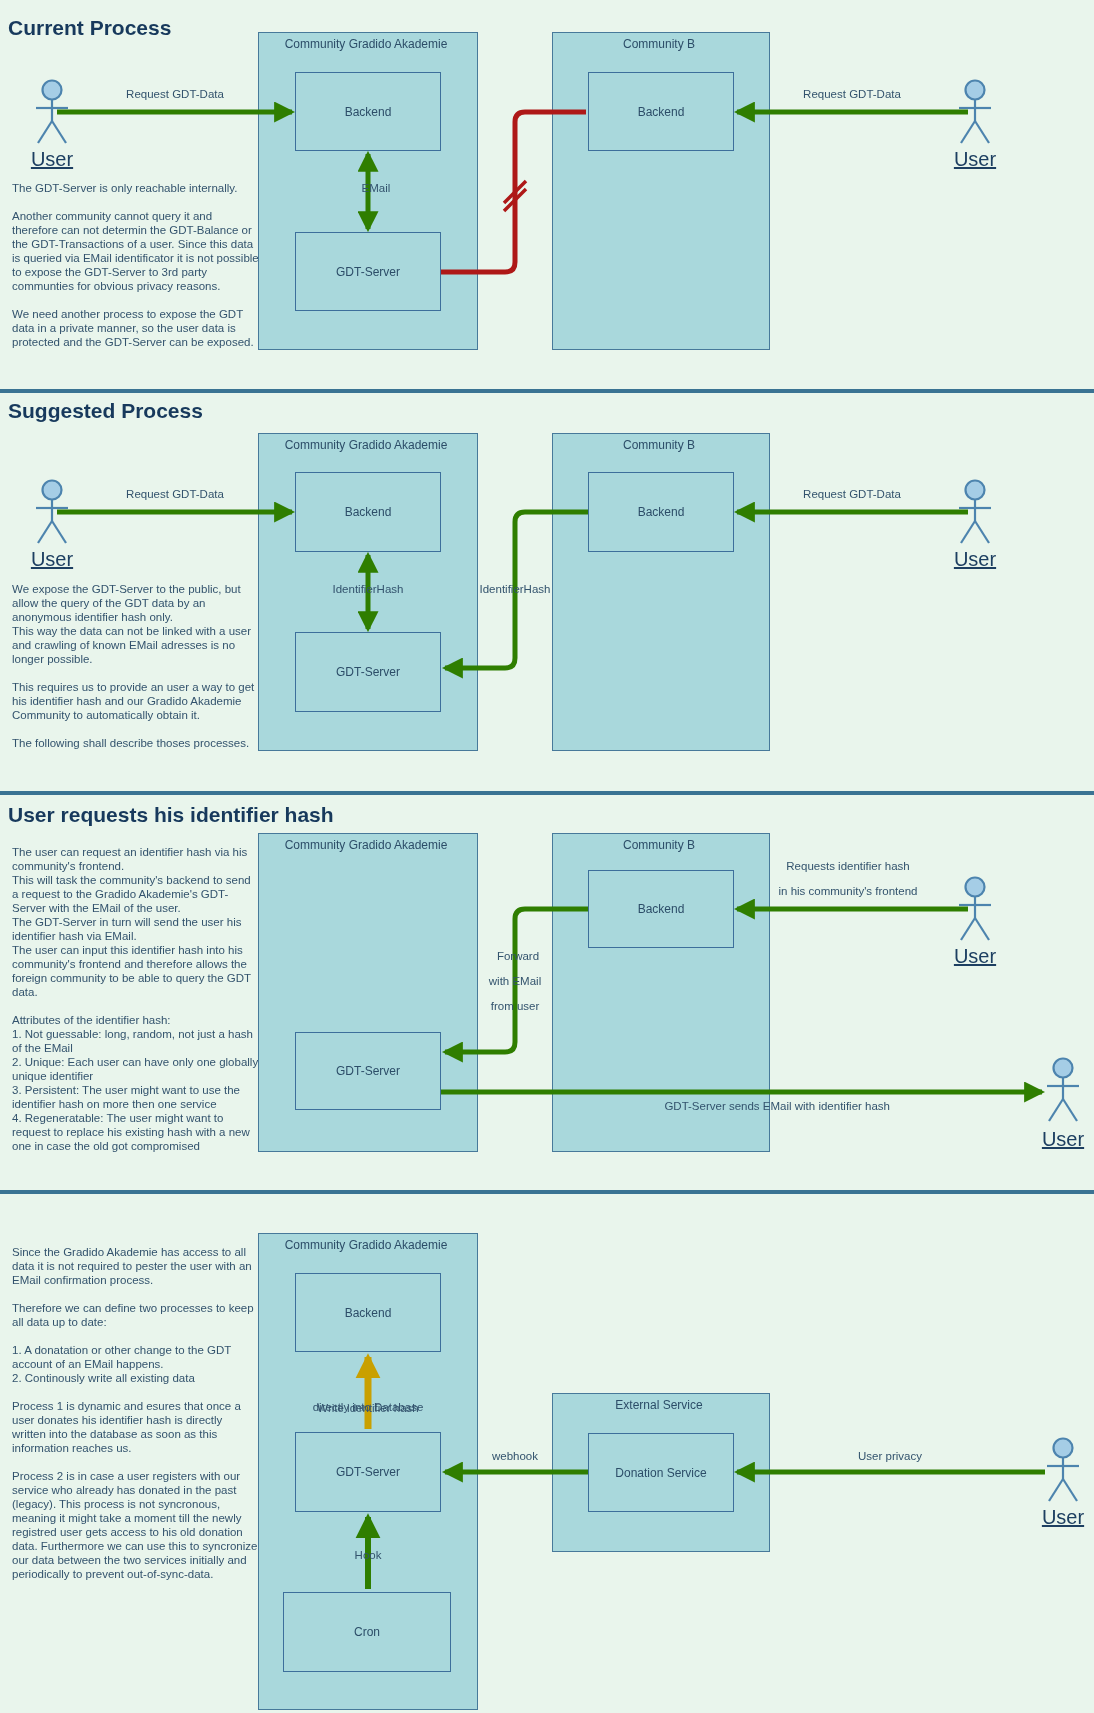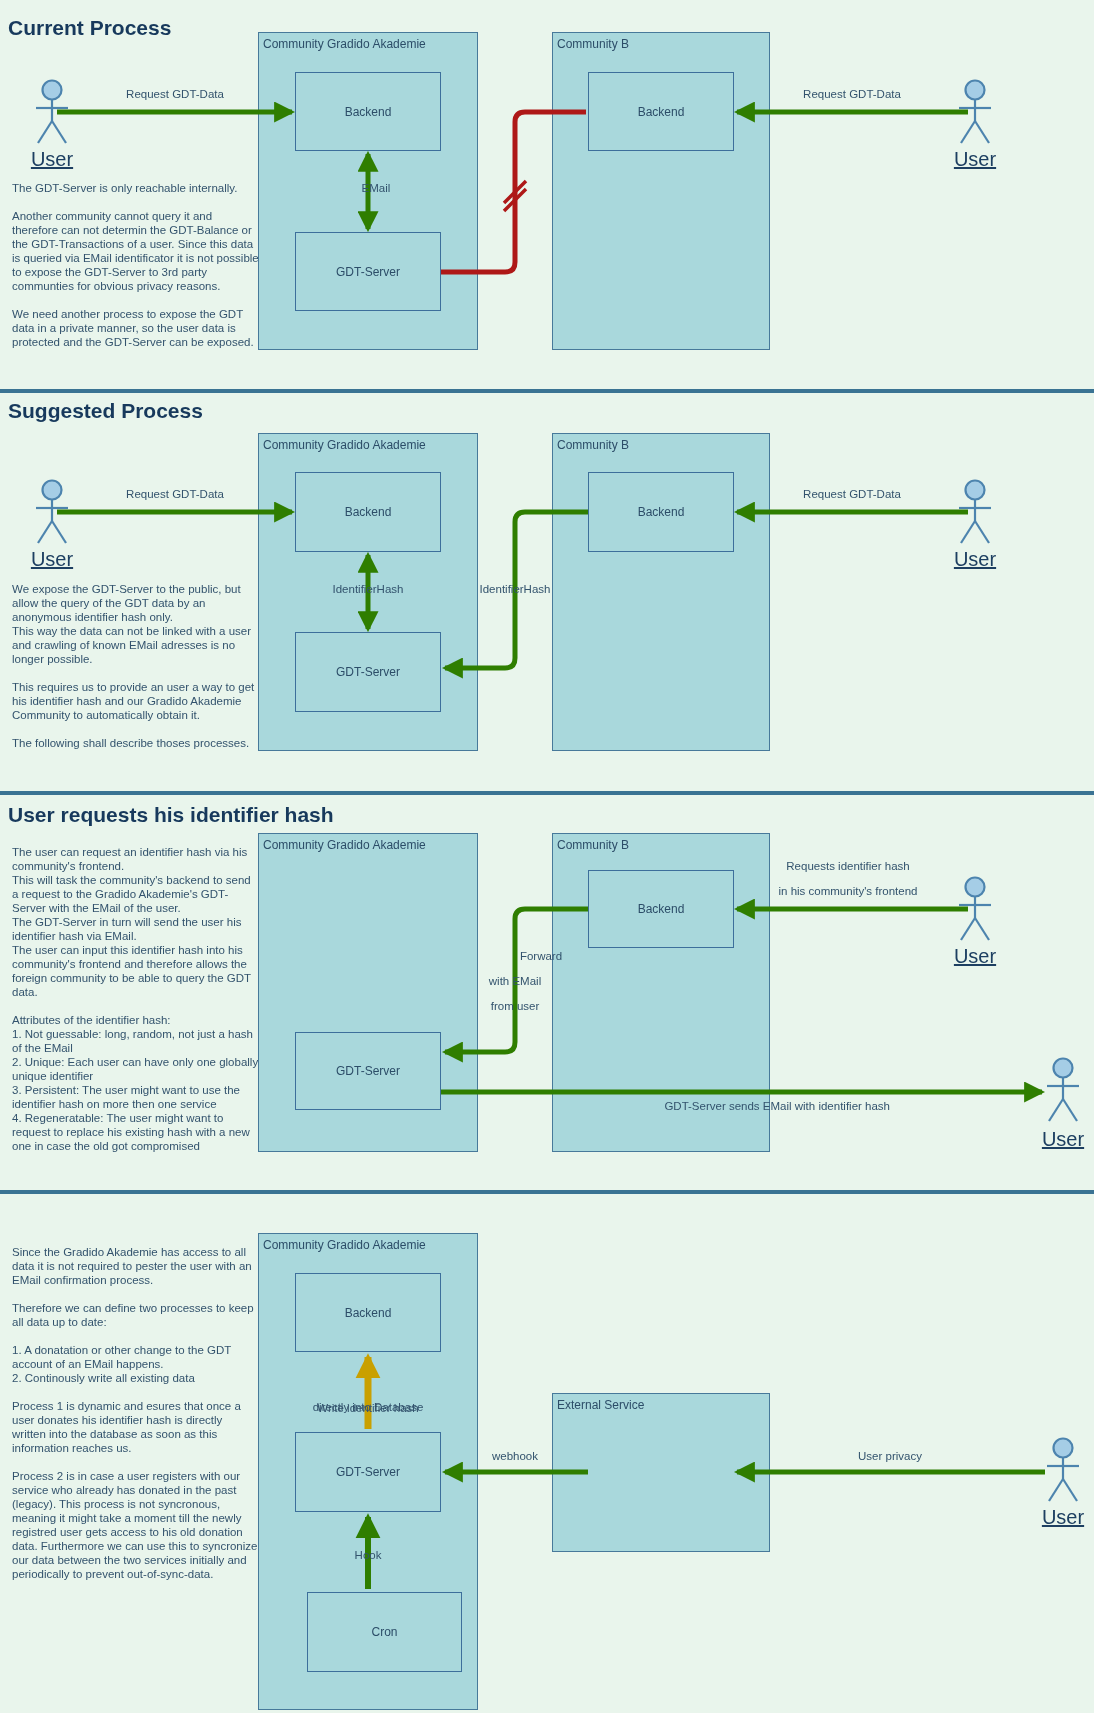--- a/index.html
+++ b/index.html
@@ -10,21 +10,21 @@
   .divider{position:absolute;left:0;width:1094px;height:4px;background:#3a7393;}
   .sec-title{position:absolute;margin:0;font-size:21px;font-weight:bold;color:#17395c;}
   .body-text{
     position:absolute;width:295px;font-size:11.5px;line-height:14px;
     color:#33536d;white-space:pre-line;
   }
   .cbox{
     position:absolute;box-sizing:border-box;background:#a9d8dc;
     border:1.5px solid #47799a;z-index:1;
   }
-  .cbox-label{font-size:12px;color:#2c4d68;padding:4px 8px 0 4px;}
+  .cbox-label{font-size:12px;color:#2c4d68;padding:4px 8px 0 4px;text-align:center;}
   .ibox{
     position:absolute;box-sizing:border-box;background:#a9d8dc;
     border:1.5px solid #3d6f9b;display:flex;align-items:center;justify-content:center;
     font-size:12px;color:#2c4d68;z-index:2;
   }
   .svg-layer{position:absolute;left:0;top:0;z-index:3;pointer-events:none;}
   .dlabel{
     position:absolute;font-size:11.5px;color:#33536d;white-space:nowrap;
     transform:translateX(-50%);z-index:4;
   }
@@ -149,21 +149,22 @@
 periodically to prevent out-of-sync-data.</div>
 
   <div class="cbox" style="left:258px;top:1233px;width:220px;height:477px;">
     <div class="cbox-label">Community Gradido Akademie</div>
   </div>
   <div class="cbox" style="left:552px;top:1393px;width:218px;height:159px;">
     <div class="cbox-label">External Service</div>
   </div>
   <div class="ibox" style="left:295px;top:1273px;width:146px;height:79px;">Backend</div>
   <div class="ibox" style="left:295px;top:1432px;width:146px;height:80px;">GDT-Server</div>
-  <div class="ibox" style="left:307px;top:1592px;width:155px;height:80px;">Cron</div>
+  <div class="ibox" style="left:283px;top:1592px;width:168px;height:80px;">Cron</div>
+  <div class="ibox" style="left:588px;top:1433px;width:146px;height:79px;">Donation Service</div>
 
   <svg class="svg-layer" width="1094" height="1713" viewBox="0 0 1094 1713">
     <defs>
       <marker id="mg" viewBox="0 0 10 10" refX="8.5" refY="5" markerWidth="4.2" markerHeight="4.2" orient="auto-start-reverse">
         <path d="M0,0 L10,5 L0,10 Z" fill="#2f7e00"></path>
       </marker>
       <marker id="my" viewBox="0 0 10 10" refX="8.5" refY="5" markerWidth="3.6" markerHeight="3.6" orient="auto-start-reverse">
         <path d="M0,0 L10,5 L0,10 Z" fill="#c9a000"></path>
       </marker>
       <g id="actor" fill="none" stroke="#4d84ae" stroke-width="2.2">
@@ -211,21 +212,21 @@
 
   <div class="dlabel" style="left:175px;top:488px;">Request GDT-Data</div>
   <div class="dlabel" style="left:852px;top:488px;">Request GDT-Data</div>
   <div class="dlabel" style="left:368px;top:583px;">IdentifierHash</div>
   <div class="dlabel" style="left:515px;top:583px;">IdentifierHash</div>
   <div class="user-label" style="left:52px;top:548px;">User</div>
   <div class="user-label" style="left:975px;top:548px;">User</div>
 
   <div class="dlabel" style="left:848px;top:860px;">Requests identifier hash</div>
   <div class="dlabel" style="left:848px;top:885px;">in his community's frontend</div>
-  <div class="dlabel" style="left:541px;top:950px;">Forward</div>
+  <div class="dlabel" style="left:518px;top:950px;">Forward</div>
   <div class="dlabel" style="left:515px;top:975px;">with EMail</div>
   <div class="dlabel" style="left:515px;top:1000px;">from user</div>
   <div class="dlabel right-anchor" style="left:890px;top:1100px;">GDT-Server sends EMail with identifier hash</div>
   <div class="user-label" style="left:975px;top:945px;">User</div>
   <div class="user-label" style="left:1063px;top:1128px;">User</div>
 
   <div class="dlabel" style="left:368px;top:1376px;margin-top:26px;">Write identifier hash</div>
   <div class="dlabel" style="left:368px;top:1401px;">directly into Database</div>
   <div class="dlabel" style="left:368px;top:1549px;">Hook</div>
   <div class="dlabel" style="left:515px;top:1450px;">webhook</div>

